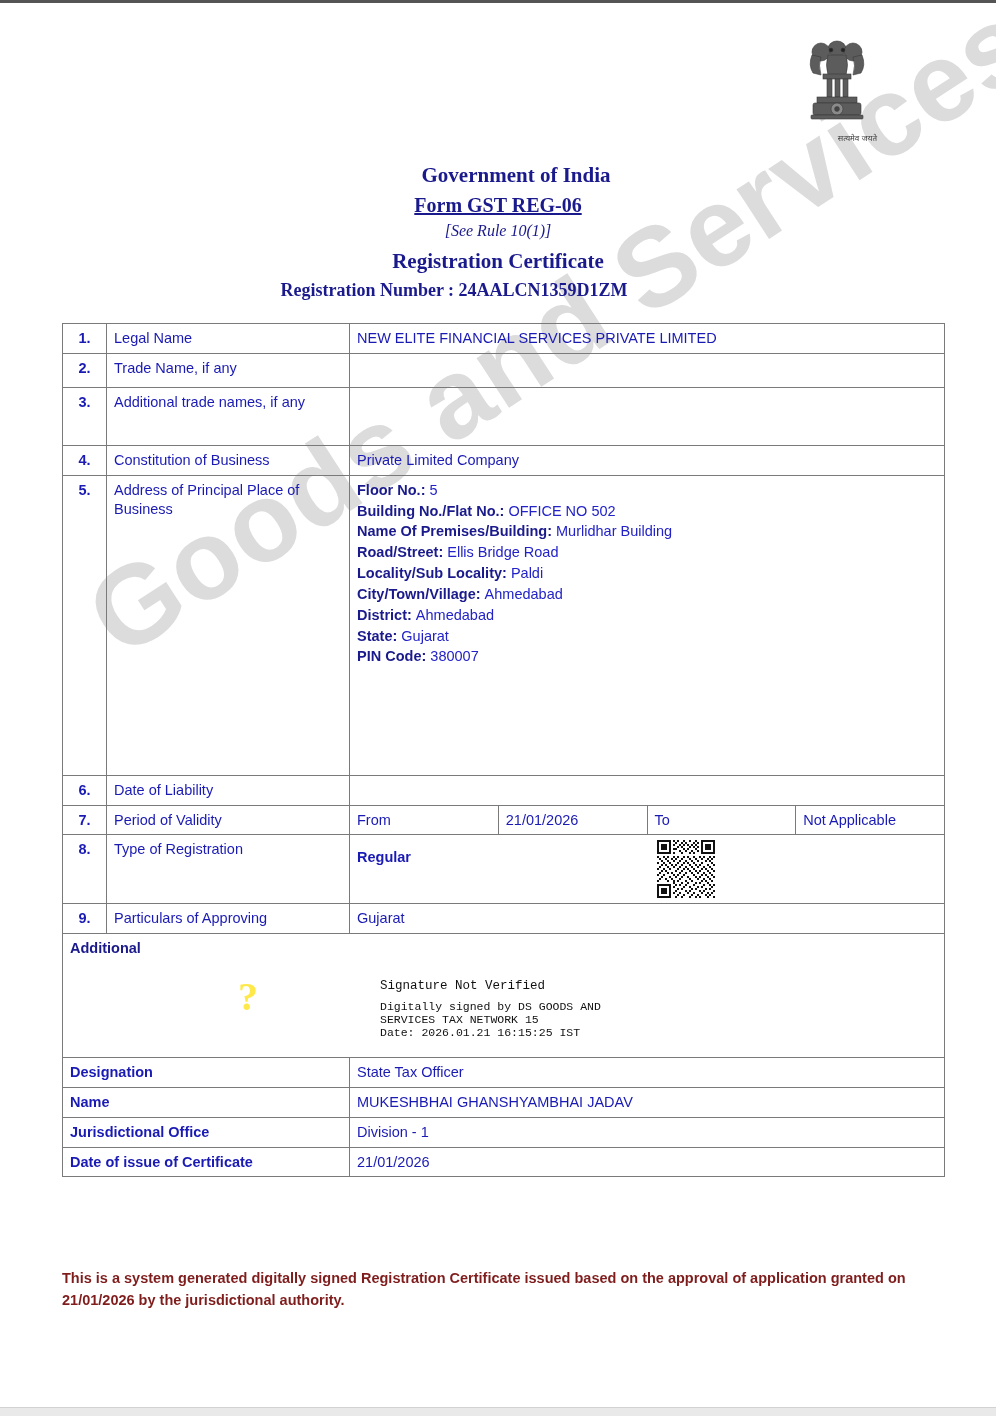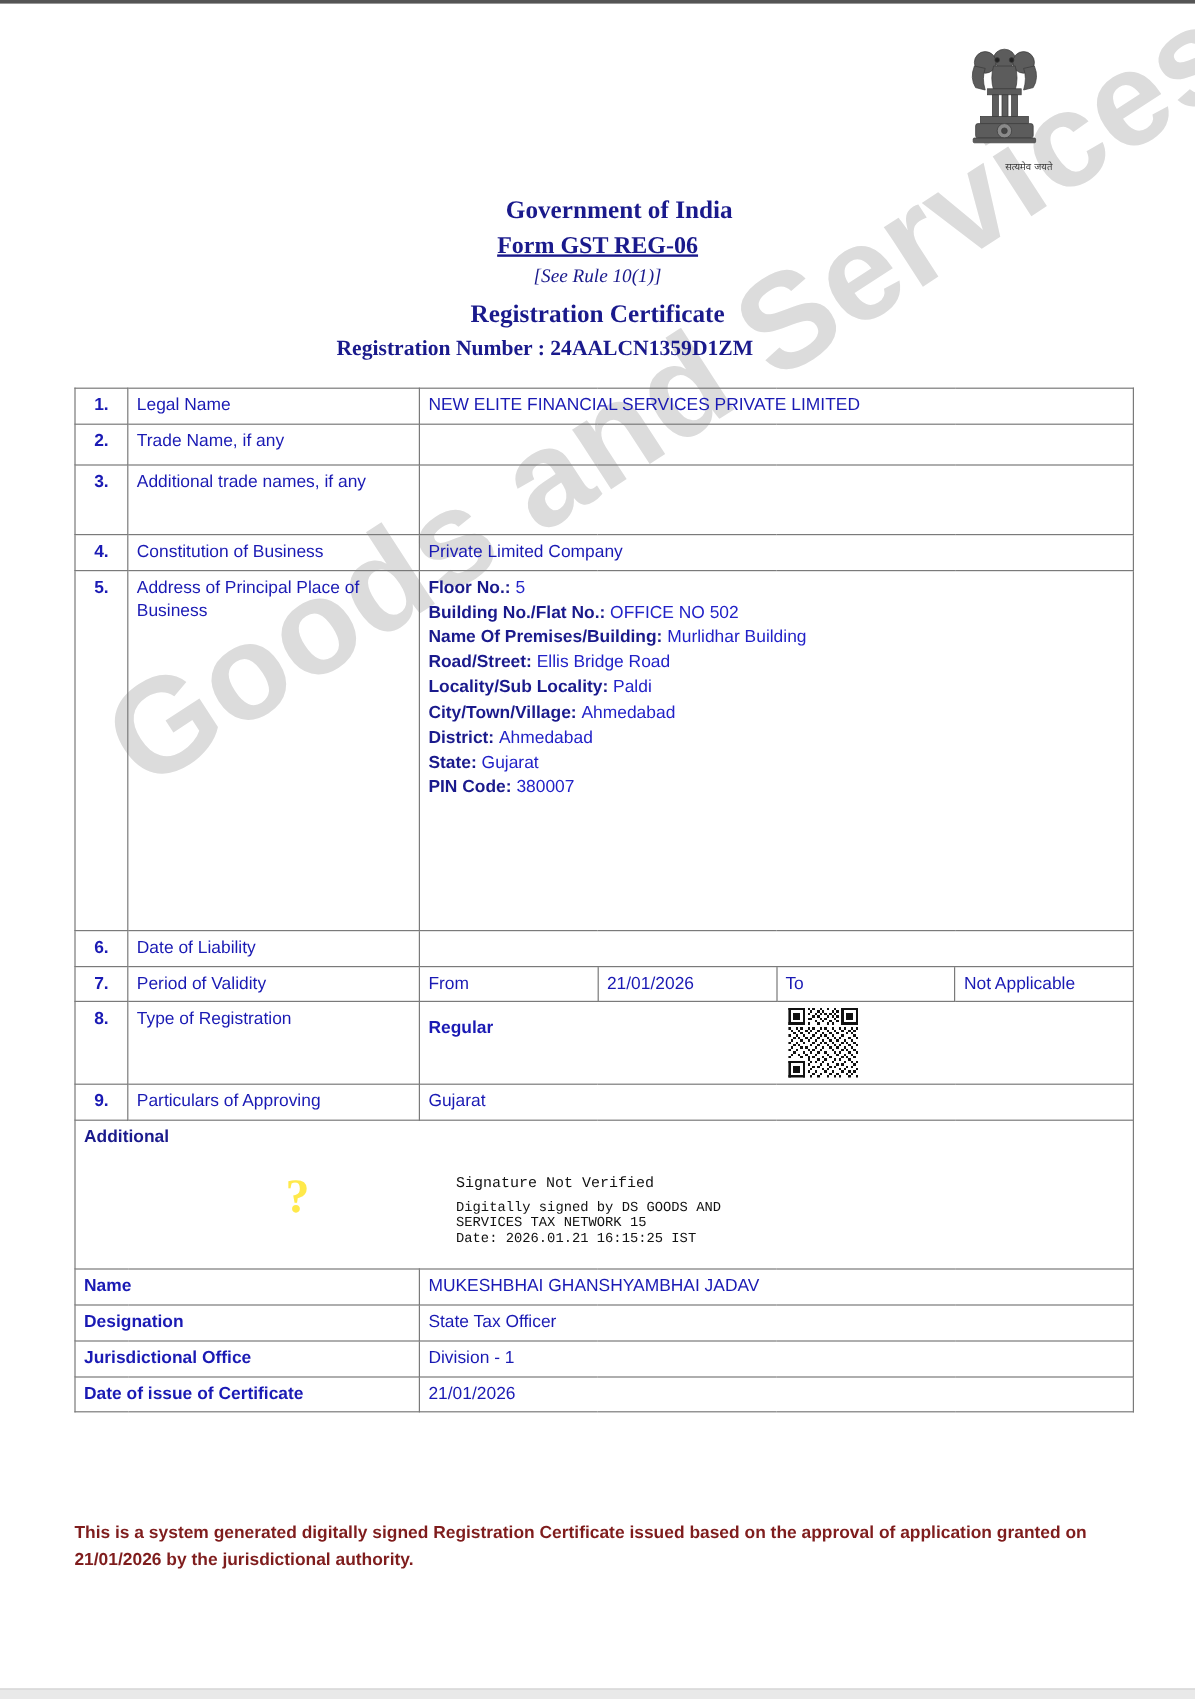--- a/index.html
+++ b/index.html
@@ -519,28 +519,28 @@
                 <div>Digitally signed by DS GOODS AND</div>
                 <div>SERVICES TAX NETWORK 15</div>
                 <div>Date: 2026.01.21 16:15:25 IST</div>
               </div>
             </div>
           </div>
         </td>
       </tr>
 
       <tr>
+        <td class="lbl-only" colspan="2">Designation</td>
+        <td class="c-val" colspan="4">State Tax Officer</td>
+      </tr>
+      <tr>
         <td class="lbl-only" colspan="2">Name</td>
         <td class="c-val" colspan="4">MUKESHBHAI GHANSHYAMBHAI JADAV</td>
       </tr>
       <tr>
-        <td class="lbl-only" colspan="2">Designation</td>
-        <td class="c-val" colspan="4">State Tax Officer</td>
-      </tr>
-      <tr>
         <td class="lbl-only" colspan="2">Jurisdictional Office</td>
         <td class="c-val" colspan="4">Division - 1</td>
       </tr>
       <tr>
         <td class="lbl-only" colspan="2">Date of issue of Certificate</td>
         <td class="c-val" colspan="4">21/01/2026</td>
       </tr>
     </tbody>
       </table>
 

